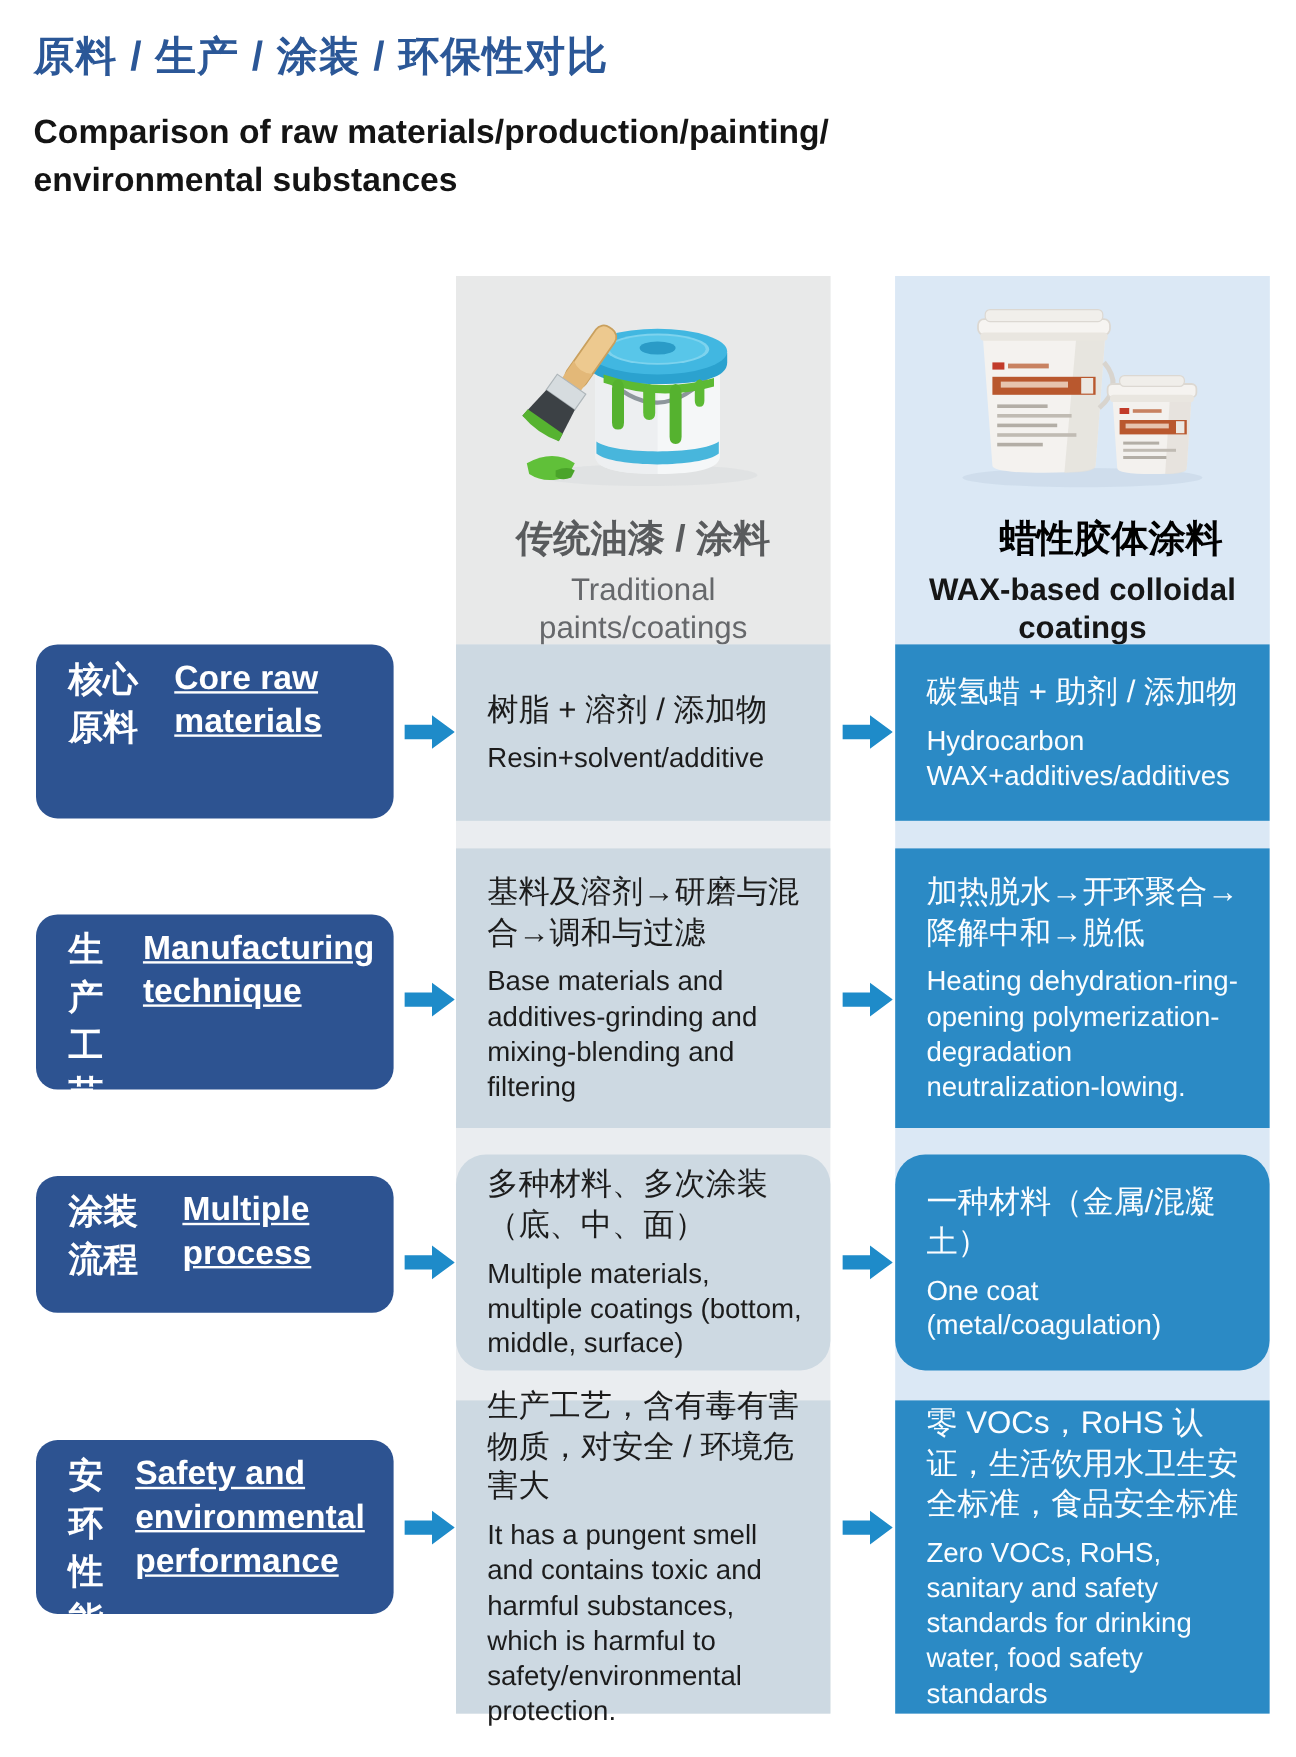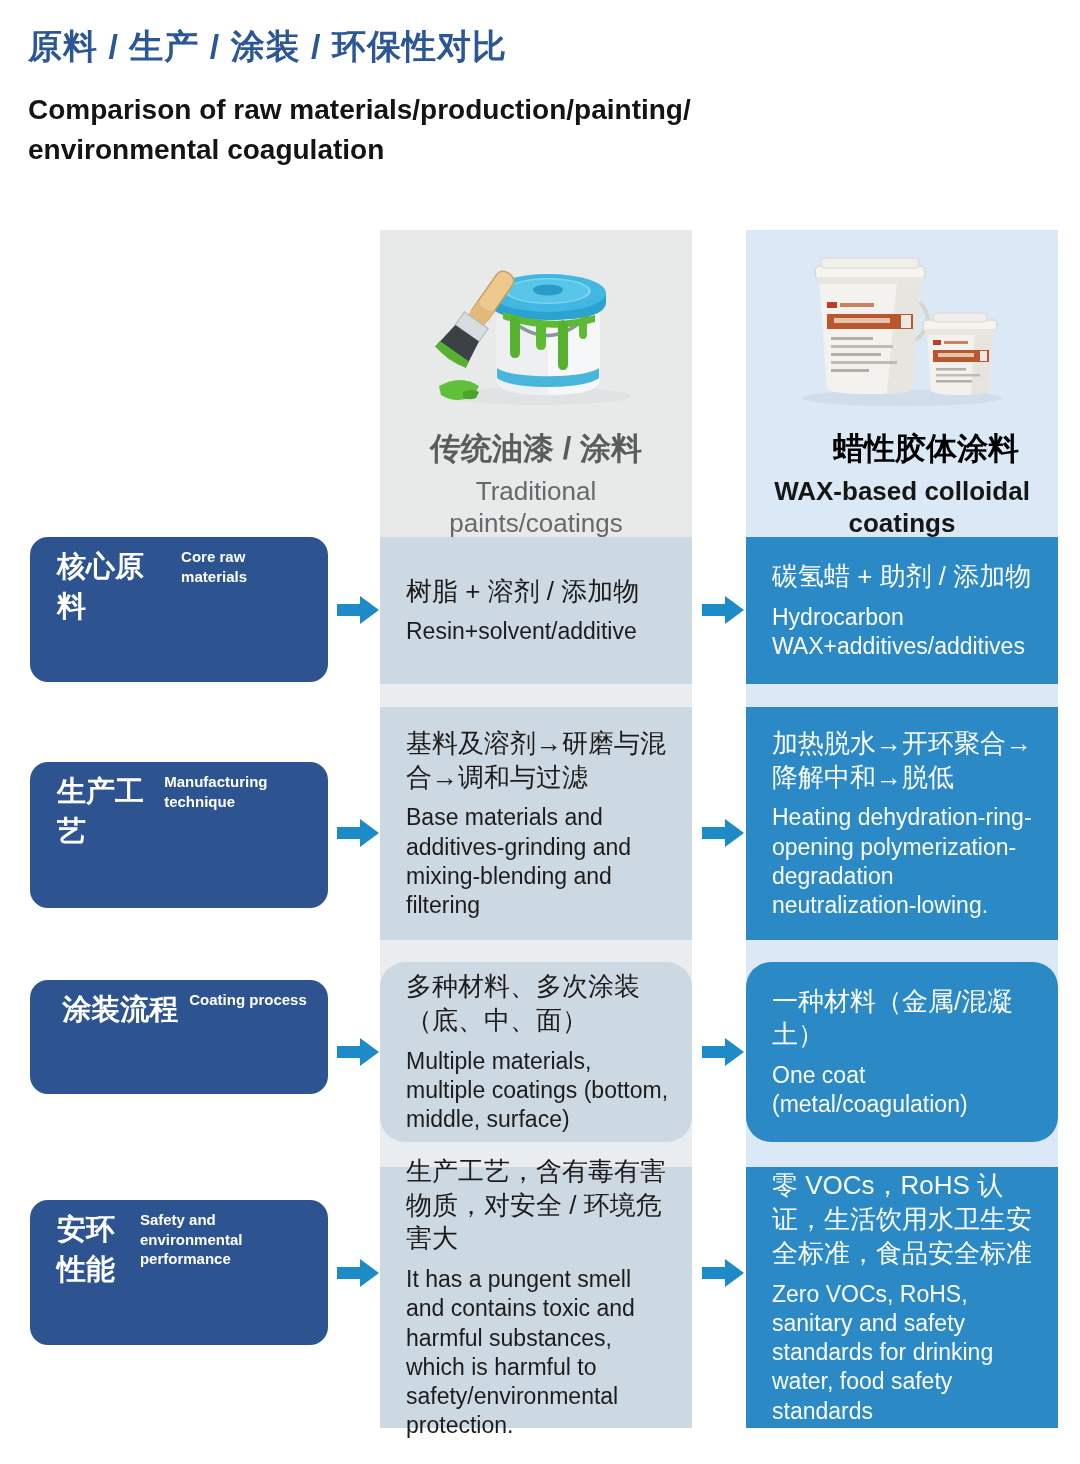--- a/index.html
+++ b/index.html
@@ -34,41 +34,41 @@
   .cell .en{font-size:23px;line-height:1.27;}
   .r1{top:307px;height:147px;}
   .r2{top:477px;height:233px;}
   .r3{top:732px;height:180px;border-radius:25px;}
   .r4{top:937px;height:261px;padding-top:10px;padding-bottom:10px;}
   
   .label-box{position:absolute;left:30px;width:298px;background:#2d5391;border-radius:18px;
     color:#ffffff;display:flex;justify-content:center;gap:11px;
     padding:10px 16px 10px 27px;box-sizing:border-box;}
   .label-box .cn{font-size:29px;font-weight:bold;}
-  .label-box .en{font-size:15px;font-weight:bold;line-height:1.3;}
+  .label-box .en{font-size:28px;font-weight:bold;line-height:1.3;text-decoration:underline;}
   .lb1{top:537px;height:145px;}
   .lb2{top:762px;height:146px;}
   .lb3{top:980px;height:114px;}
   .lb4{top:1200px;height:145px;}
   
   .arrow{position:absolute;width:42px;height:30px;}
   .a1l{left:337px;top:595px;} .a1r{left:702px;top:595px;}
   .a2l{left:337px;top:818px;} .a2r{left:702px;top:818px;}
   .a3l{left:337px;top:1037px;}.a3r{left:702px;top:1037px;}
   .a4l{left:337px;top:1258px;}.a4r{left:702px;top:1258px;}
 </style>
 </head>
 <body>
 
 <div class="page">
 
   <h1 class="title-cn">原料 / 生产 / 涂装 / 环保性对比</h1>
   <div class="title-en">
     <div>Comparison of raw materials/production/painting/</div>
-    <div>environmental coagulation</div>
+    <div>environmental substances</div>
   </div>
 
   <section class="col col-trad">
     <div class="col-head">
       <svg width="250" height="172" viewBox="0 0 250 172">
         <ellipse cx="128" cy="156" rx="92" ry="9" fill="#d9dcde" opacity="0.55"></ellipse>
 
         <path d="M85 62 L85 140 Q85 155 137 155 Q189 155 189 140 L189 62 Z" fill="#f5f7f8"></path>
         <path d="M85 62 L85 140 Q85 155 137 155 L137 62 Z" fill="#e8ebed" opacity="0.65"></path>
         <path d="M86 128 C100 139 174 139 188 128 L188 138 C174 150 100 150 86 138 Z" fill="#48b6dc"></path>
@@ -179,21 +179,21 @@
   <div class="label-box lb1">
     <div class="cn">核心原料</div>
     <div class="en">Core raw materials</div>
   </div>
   <div class="label-box lb2">
     <div class="cn">生产工艺</div>
     <div class="en">Manufacturing technique</div>
   </div>
   <div class="label-box lb3">
     <div class="cn">涂装流程</div>
-    <div class="en">Coating process</div>
+    <div class="en">Multiple process</div>
   </div>
   <div class="label-box lb4">
     <div class="cn">安环性能</div>
     <div class="en">Safety and environmental performance</div>
   </div>
 
   <svg class="arrow a1l" viewBox="0 0 42 30">
       <path d="M0 9 H23 V1 L42 15 L23 29 V21 H0 Z" fill="#1e8bc9"></path>
     </svg>
   <svg class="arrow a1r" viewBox="0 0 42 30">

